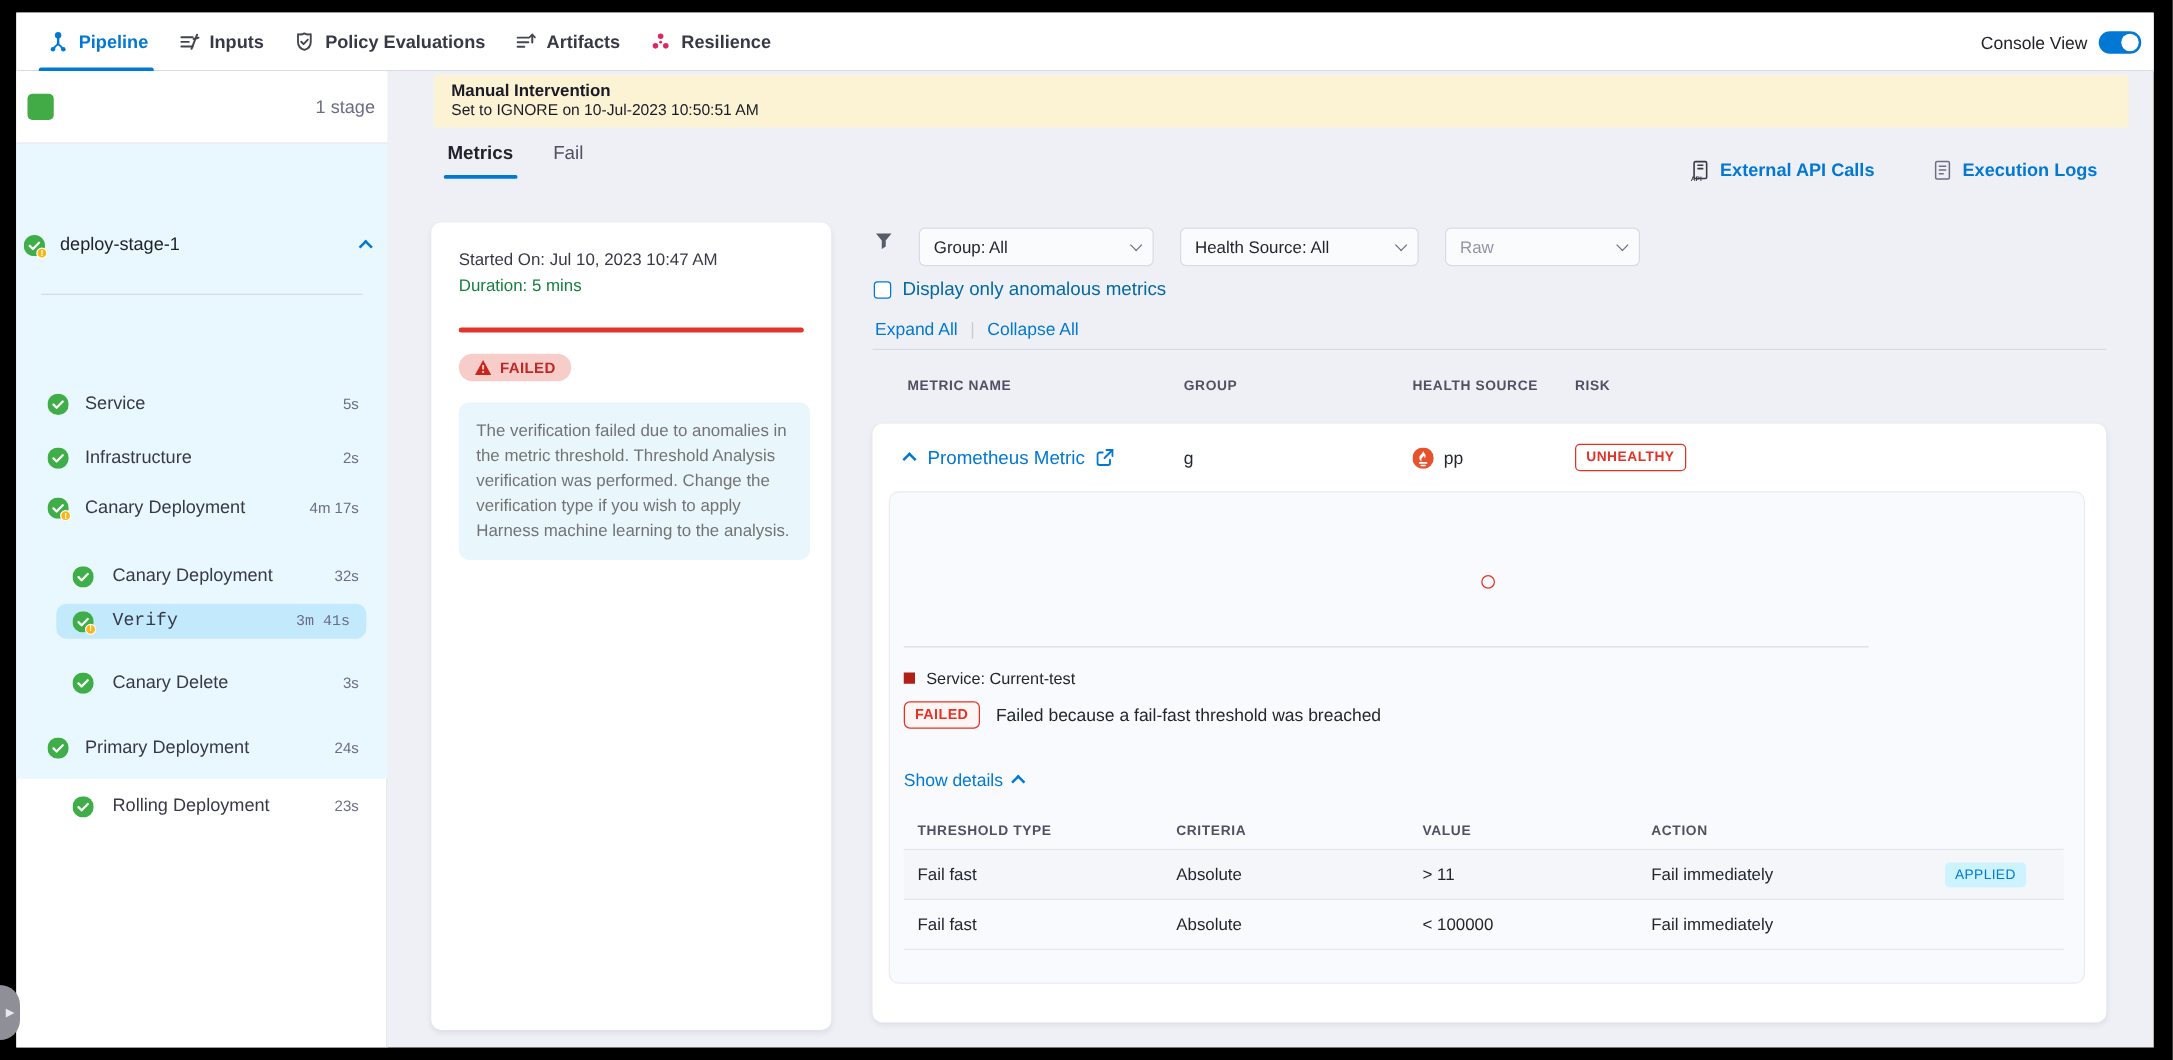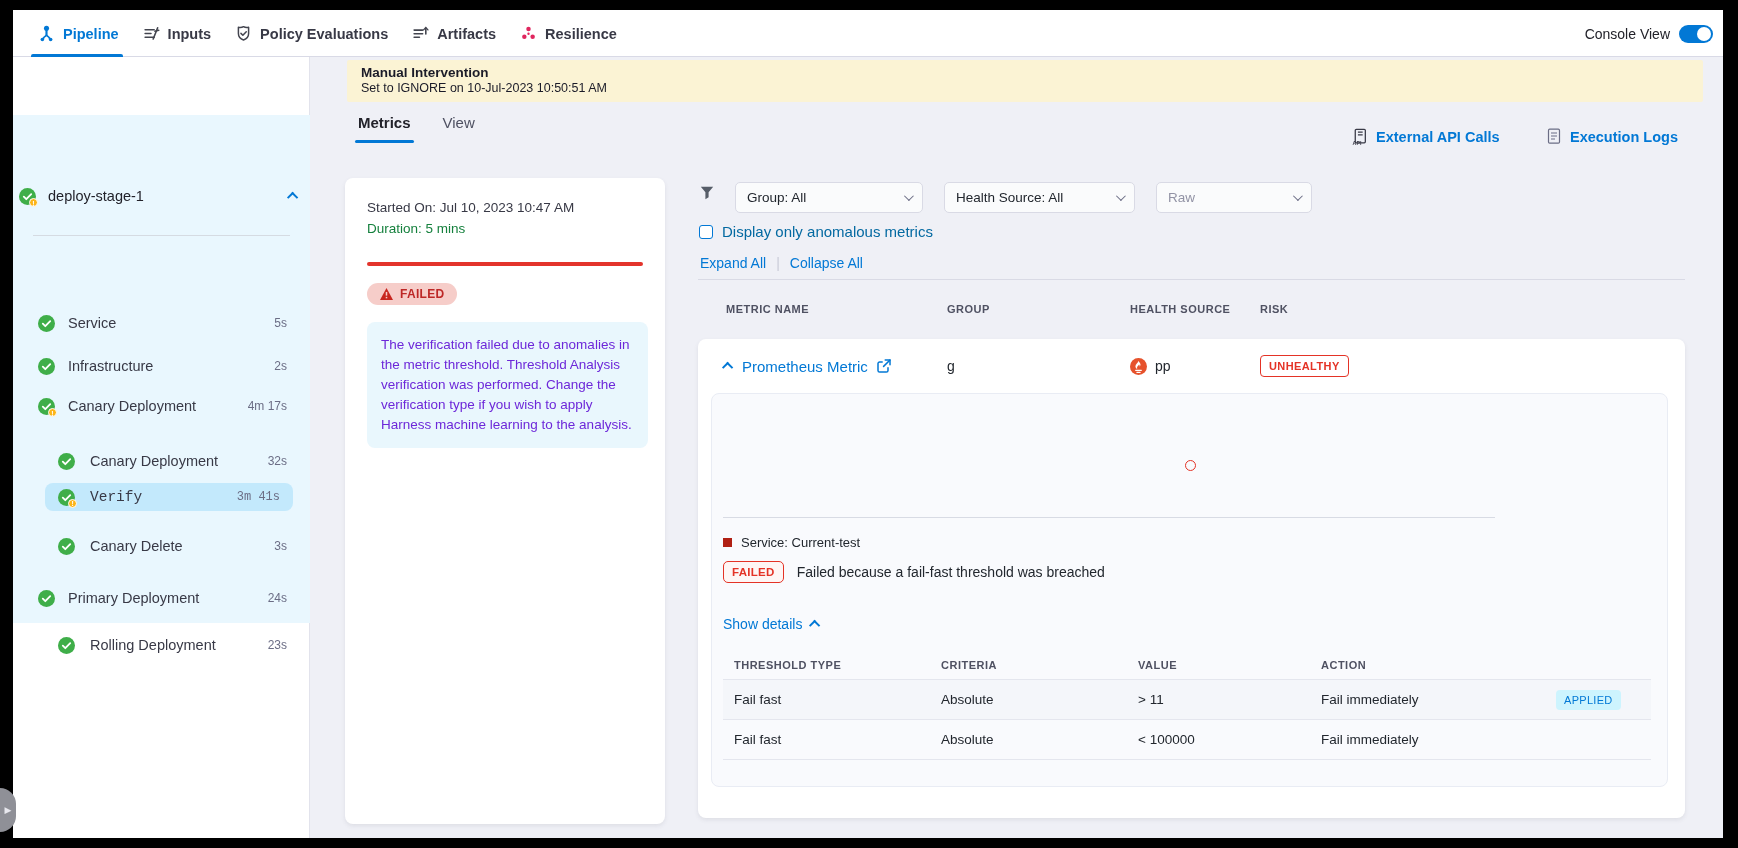--- a/index.html
+++ b/index.html
@@ -60,21 +60,21 @@
   .hdr-link.api { left:1338px; }
   .hdr-link.logs { left:1533px; }
 
   
   .mid-card { position:absolute; left:332px; top:168px; width:320px; height:646px; background:#fff; border-radius:8px; box-shadow:0 2px 4px rgba(96,97,112,.12); padding:22px; }
   .mid-card .line1 { font-size:13.5px; color:#383946; }
   .mid-card .line2 { font-size:13.5px; color:#15803d; margin-top:6px; }
   .redbar { margin-top:26px; width:276px; height:4px; border-radius:2px; background:#e3342c; }
   .failed-pill { margin-top:17px; display:inline-flex; align-items:center; gap:7px; background:#f6cdc9; border-radius:12px; padding:4px 13px; }
   .failed-pill span { font-size:12px; font-weight:bold; color:#bd2726; letter-spacing:.3px; }
-  .info-box { margin-top:17px; width:281px; background:#e9f7fd; border-radius:8px; padding:13px 14px; font-size:13.5px; line-height:1.48; color:#6d28d9; }
+  .info-box { margin-top:17px; width:281px; background:#e9f7fd; border-radius:8px; padding:13px 14px; font-size:13.5px; line-height:1.48; color:#737373; }
 
   
   .funnel { position:absolute; left:687px; top:176px; width:14px; height:14px; }
   .dd { position:absolute; top:172px; height:31px; background:#fafbfc; border:1px solid #d9dae5; border-radius:5px; display:flex; align-items:center; justify-content:space-between; padding:0 11px; cursor:pointer; }
   .dd .dd-label { font-size:13.5px; color:#22272e; }
   .dd.placeholder .dd-label { color:#9293a5; }
   .dd .dchev { width:7px; height:7px; border-right:1.6px solid #6b6d85; border-bottom:1.6px solid #6b6d85; transform:rotate(45deg) translateY(-2px); }
   .dd1 { left:722px; width:188px; }
   .dd2 { left:931px; width:191px; }
   .dd3 { left:1143px; width:156px; }
@@ -180,20 +180,24 @@
       </div>
       <div class="console-view">
         <span class="cv-label">Console View</span>
         <span class="toggle">
             <span class="knob"></span>
           </span>
       </div>
     </nav>
 
     <aside class="sidebar">
+      <div class="stage-counter">
+        <span class="stage-chip"></span>
+        <span class="stage-count">1 stage</span>
+      </div>
       <div class="stage-tree">
         <div class="stage-row">
           <span class="sicon">
             <svg viewBox="0 0 17 17" width="17" height="17">
                 <circle cx="8.5" cy="8.5" r="8.5" fill="#3fae49"></circle>
                 <path d="M4.8 8.7l2.5 2.5 4.9-5" stroke="#fff" stroke-width="1.8" fill="none" stroke-linecap="round" stroke-linejoin="round"></path>
               </svg>
             <span class="warn-dot">!</span>
           </span>
           <span class="sg-label">deploy-stage-1</span>
@@ -286,21 +290,21 @@
       </div>
     </aside>
 
     <div class="banner">
       <div class="b-title">Manual Intervention</div>
       <div class="b-msg">Set to IGNORE on 10-Jul-2023 10:50:51 AM</div>
     </div>
 
     <div class="view-tabs">
       <span class="vtab active">Metrics</span>
-      <span class="vtab">View</span>
+      <span class="vtab">Fail</span>
     </div>
 
     <div class="hdr-link api">
       <span class="ic">
         <svg viewBox="0 0 16 17" width="17" height="18" fill="none" stroke="#383946" stroke-width="1.2">
             <rect x="4" y="1.2" width="9.5" height="12.8" rx="1"></rect>
             <path d="M6.5 4h4.5M6.5 6.5h4.5"></path>
             <text x="1.5" y="16" font-size="5" font-weight="bold" fill="#383946" stroke="none" font-family="Liberation Sans, sans-serif">API</text>
           </svg>
       </span>

